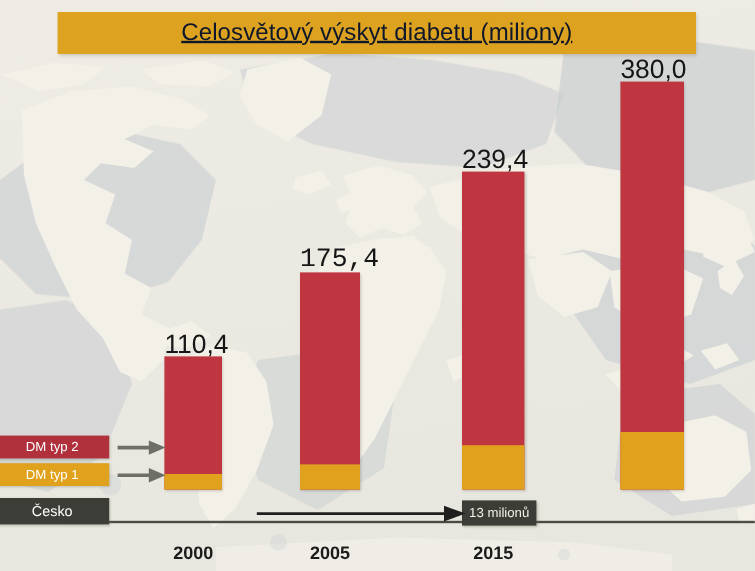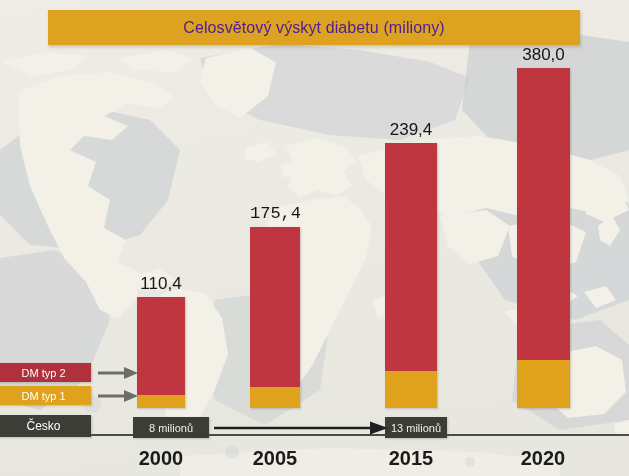--- a/index.html
+++ b/index.html
@@ -20,38 +20,38 @@
   }
   #map svg{display:block;width:629px;height:476px;}
   
   #title-bar{
     position:absolute;left:48px;top:10px;width:532px;height:35px;
     background:#dda21f;
     display:flex;align-items:center;justify-content:center;
     box-shadow:1px 2px 3px rgba(120,115,95,.35);
   }
   #title-bar .t{
-    font-size:16px;color:#4c1d95;letter-spacing:.1px;white-space:nowrap;
+    font-size:20px;color:#0f172a;letter-spacing:.1px;white-space:nowrap;text-decoration:underline;
   }
   
   #plot{position:absolute;left:0;top:0;width:629px;height:476px;}
   .bar{
     position:absolute;bottom:68px;
     background:#bf3540;
     box-shadow:1px 1px 2px rgba(100,90,80,.30);
     display:flex;flex-direction:column;justify-content:flex-end;
   }
   .bar .seg1{width:100%;background:#e0a21c;}
   .bar-value{
     position:absolute;text-align:center;
-    font-size:17px;color:#161616;white-space:nowrap;
+    font-size:22px;color:#161616;white-space:nowrap;
   }
   .year-label{
     position:absolute;bottom:6px;text-align:center;
-    font-size:20px;font-weight:bold;color:#1b1b1b;white-space:nowrap;
+    font-size:15px;font-weight:bold;color:#1b1b1b;white-space:nowrap;
   }
   
   #baseline{
     position:absolute;left:0;bottom:40px;width:629px;height:2px;
     background:#2f2f2b;opacity:.85;
   }
   
   .legend-box{
     position:absolute;display:flex;align-items:center;justify-content:center;
     font-size:11px;color:#ffffff;white-space:nowrap;
@@ -171,21 +171,20 @@
     </div>
 
     <div class="bar-value" style="left:517px;width:53px;top:45px;">380,0</div>
     <div class="bar" style="left:517px;width:53px;height:340px;">
       <div class="seg1" style="height:48px;"></div>
     </div>
 
     <div class="year-label" style="left:121px;width:80px;">2000</div>
     <div class="year-label" style="left:235px;width:80px;">2005</div>
     <div class="year-label" style="left:371px;width:80px;">2015</div>
-    <div class="year-label" style="left:503px;width:80px;">2020</div>
   </div>
 
   <div id="baseline"></div>
 
   <div class="legend-box" id="lg-type2">
     <span>DM typ 2</span>
   </div>
   <div class="legend-box" id="lg-type1">
     <span>DM typ 1</span>
   </div>
@@ -195,23 +194,20 @@
 
   <svg class="arrow-svg" id="arrow-t2" viewBox="0 0 42 18">
     <path d="M0,9 L28,9" stroke="#6e6e68" stroke-width="3" fill="none"></path>
     <path d="M26,3 L40,9 L26,15 Z" fill="#6e6e68"></path>
   </svg>
   <svg class="arrow-svg" id="arrow-t1" viewBox="0 0 42 18">
     <path d="M0,9 L28,9" stroke="#6e6e68" stroke-width="3" fill="none"></path>
     <path d="M26,3 L40,9 L26,15 Z" fill="#6e6e68"></path>
   </svg>
 
-  <div class="badge" id="badge-2000">
-    <span>8 milionů</span>
-  </div>
   <div class="badge" id="badge-2015">
     <span>13 milionů</span>
   </div>
 
   <svg class="arrow-svg" id="arrow-link" viewBox="0 0 176 18">
     <path d="M0,9 L158,9" stroke="#1f1f1d" stroke-width="2.4" fill="none"></path>
     <path d="M156,2.5 L174,9 L156,15.5 Z" fill="#1f1f1d"></path>
   </svg>
 
 </div>

